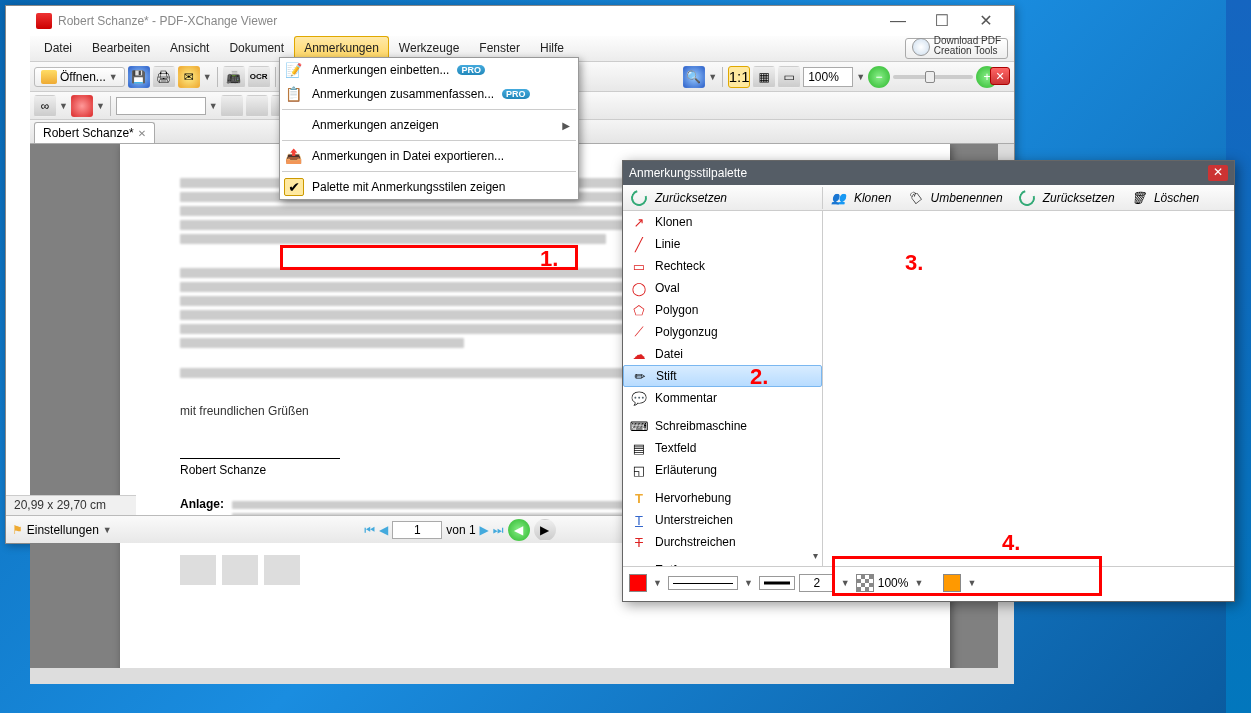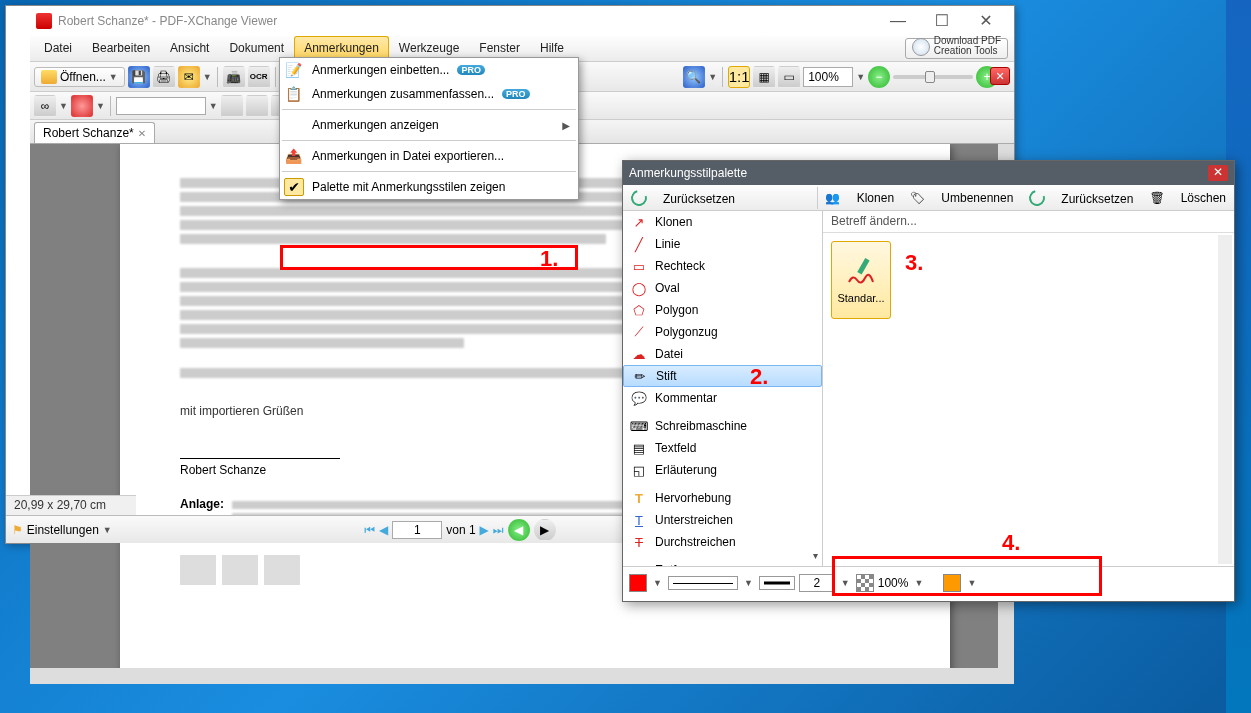--- a/index.html
+++ b/index.html
@@ -51,21 +51,21 @@
 .dd-item.check .dd-ico{border:1px solid #c90;background:#ffe9a0;border-radius:2px;}
 .pro-badge{background:linear-gradient(#4ad,#28b);color:#fff;font-size:9px;padding:0 4px;border-radius:6px;font-weight:bold;}
 .red-box{position:absolute;border:3px solid #f00;}
 .red-num{position:absolute;color:#f00;font-weight:bold;font-size:22px;font-family:Arial;}
 
 .palette{position:absolute;left:622px;top:160px;width:613px;height:442px;background:#fff;border:1px solid #666;box-shadow:3px 3px 12px rgba(0,0,0,0.4);}
 .pal-title{height:24px;background:#555d66;color:#fff;display:flex;align-items:center;padding:0 6px;}
 .pal-title .x{margin-left:auto;background:#c33;width:20px;height:16px;text-align:center;line-height:14px;border-radius:2px;font-size:12px;}
 .pal-tools{height:26px;background:linear-gradient(#fdfdfd,#ececec);border-bottom:1px solid #ccc;display:flex;align-items:center;}
 .pal-left{width:200px;border-right:1px solid #ccc;}
-.pal-tbtn{display:flex;align-items:flex-end;gap:16px;padding:3px 8px;}
+.pal-tbtn{display:flex;align-items:center;gap:8px;padding:3px 8px;font-style:italic;}
 .pal-body{display:flex;height:355px;}
 .pal-list{width:200px;border-right:1px solid #ccc;overflow:auto;}
 .pl-item{display:flex;align-items:center;height:22px;padding:0 8px;gap:8px;}
 .pl-item.sel{background:linear-gradient(#d8ecff,#b8dcff);border:1px solid #7ab7f0;border-radius:2px;}
 .pl-ico{width:16px;height:16px;display:flex;align-items:center;justify-content:center;font-size:13px;}
 .pal-right{flex:1;display:flex;flex-direction:column;}
 .pal-subhdr{height:22px;border-bottom:1px solid #ddd;padding:3px 8px;color:#555;}
 .pal-gallery{flex:1;padding:8px;position:relative;}
 .style-thumb{width:60px;height:78px;border:1px solid #e0a800;background:linear-gradient(#fff8e0,#ffe9a0);border-radius:3px;display:flex;flex-direction:column;align-items:center;justify-content:center;padding:4px;}
 .style-thumb .penico{width:32px;height:32px;position:relative;}
@@ -178,21 +178,21 @@
       <div style="height:16px"></div>
       <div class="blurline" style="width:92%"></div>
       <div class="blurline" style="width:90%"></div>
       <div class="blurline" style="width:91%"></div>
       <div class="blurline" style="width:88%"></div>
       <div class="blurline" style="width:85%"></div>
       <div class="blurline" style="width:40%"></div>
       <div style="height:12px"></div>
       <div class="blurline" style="width:80%"></div>
       <div style="height:12px"></div>
-      <div class="ptxt">mit importieren Grüßen</div>
+      <div class="ptxt">mit freundlichen Grüßen</div>
       <div class="sigline">Robert Schanze</div>
       <div style="height:20px"></div>
       <div style="display:flex;gap:8px;">
         <b>Anlage:</b>
         <div style="flex:1">
           <div class="blurline" style="width:70%;height:8px;"></div>
           <div class="blurline" style="width:60%;height:8px;"></div>
         </div>
       </div>
       <div style="height:30px"></div>
@@ -361,35 +361,20 @@
           <div class="pl-ico" style="color:#d22;text-decoration:line-through;">T</div>
           <span>Durchstreichen</span>
         </div>
       <div style="height:6px"></div>
       <div class="pl-item">
           <div class="pl-ico" style="color:#d22;">↔</div>
           <span>Entfernung</span>
         </div>
     </div>
     <div style="position:absolute;left:190px;bottom:40px;font-size:10px;color:#555;">▾</div>
-    <div class="pal-right">
-      <div class="pal-subhdr">Betreff ändern...</div>
-      <div class="pal-gallery">
-        <div class="style-thumb">
-          <div class="penico">
-            <svg viewBox="0 0 32 32">
-                <path d="M4 26 Q8 18 12 24 Q16 30 20 22 Q24 14 28 26" stroke="#d22" stroke-width="2" fill="none"></path>
-                <rect x="16" y="2" width="5" height="16" fill="#3a7" transform="rotate(30 18 10)"></rect>
-              </svg>
-          </div>
-          <div class="lbl">Standar...</div>
-        </div>
-        <div style="position:absolute;right:2px;top:2px;bottom:2px;width:14px;background:#eee;"></div>
-      </div>
-    </div>
   </div>
   <div class="pal-bottom">
     <div class="swatch" style="background:#f00;"></div>
       <span class="dd">▼</span>
     <div class="linestyle"></div>
       <span class="dd">▼</span>
     <div class="thick"></div>
     <div class="numfld">2</div>
       <span class="dd">▼</span>
     <div class="checker"></div>

